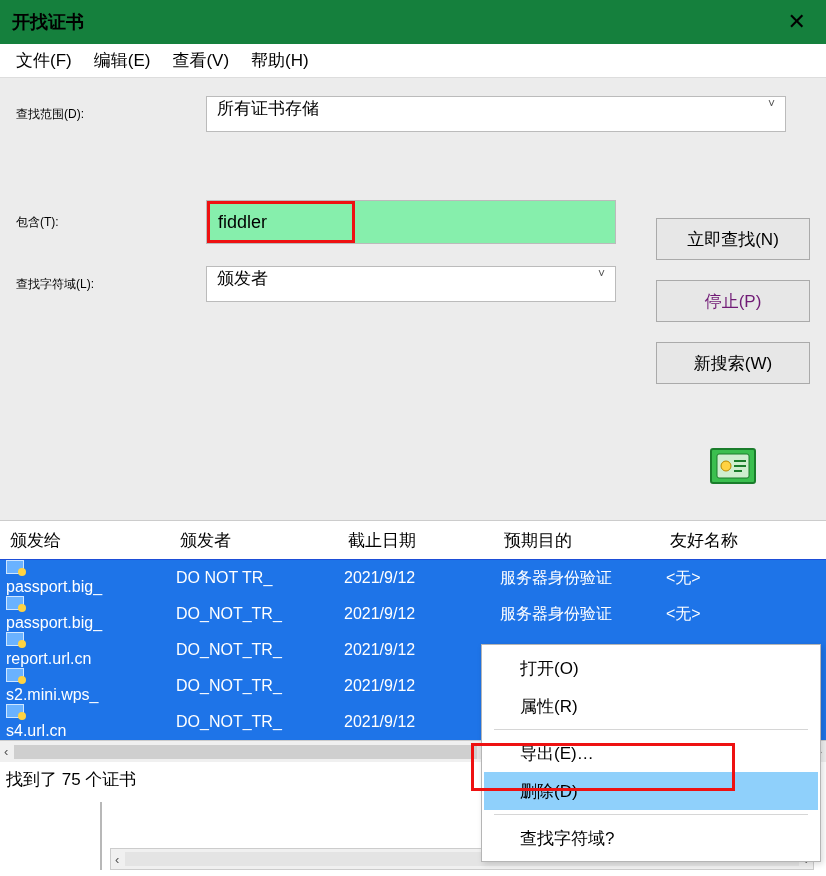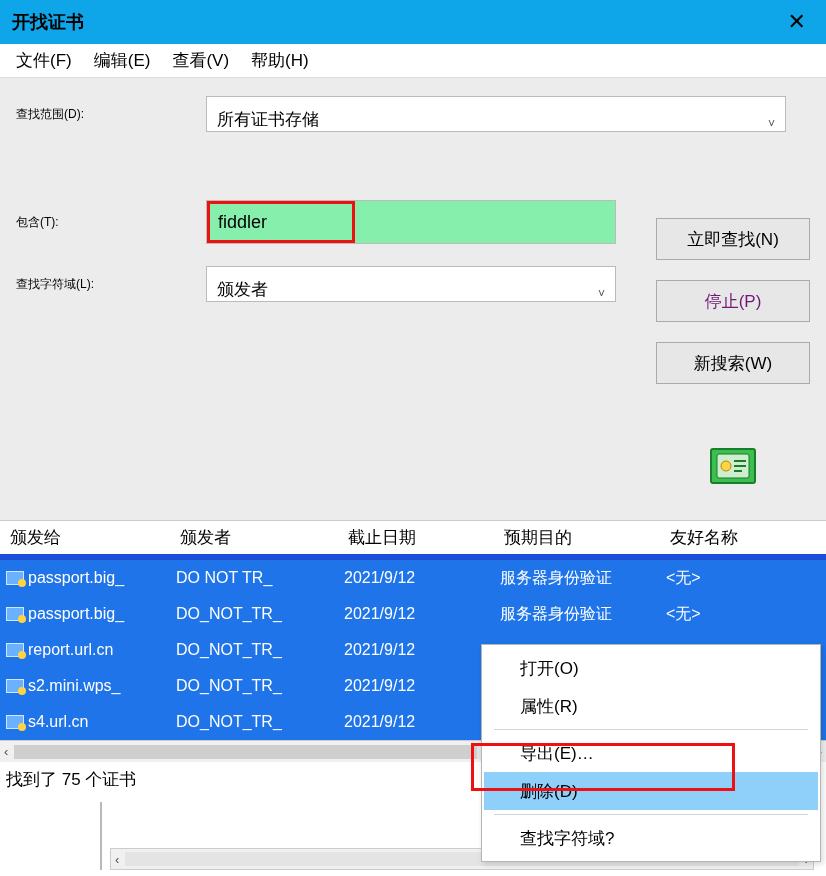--- a/index.html
+++ b/index.html
@@ -1,32 +1,32 @@
 <!DOCTYPE html>
 <html><head>
 <meta charset="utf-8">
 <style>
   * { box-sizing: border-box; font-family: "Microsoft YaHei", "Segoe UI", sans-serif; }
   body { margin: 0; background: #fff; width: 826px; height: 876px; overflow: hidden; position: relative; }
 
-  .titlebar { height: 44px; display: flex; align-items: center; justify-content: space-between; padding: 8px 12px; background: #0ea5e9; }
+  .titlebar { height: 44px; display: flex; align-items: center; justify-content: space-between; padding: 8px 12px; background: #15803d; }
   .titlebar .title { font-size: 18px; font-weight: bold; }
   .titlebar .close { font-size: 22px; padding: 4px 8px; cursor: default; }
 
   .menubar { height: 34px; display: flex; align-items: center; gap: 22px; padding: 0 16px; background: #fff; border-bottom: 1px solid #ddd; font-size: 17px; }
   .menubar span { cursor: default; }
 
   .form-area { background: #ececec; padding: 18px 16px 24px 16px; position: relative; height: 442px; }
   .row { display: flex; align-items: center; margin-bottom: 22px; }
   .row .lbl { width: 190px; font-size: 12px; }
   .row .ctl { flex: 1; display: flex; align-items: center; }
 
   .combo {
     background: #fff; border: 1px solid #bbb; height: 36px; display: flex;
-    align-items: flex-end; justify-content: space-between; padding: 0 10px;
+    align-items: flex-start; justify-content: space-between; padding: 0 10px;
     font-size: 17px; width: 580px;
   }
   .combo .chev { font-size: 12px; color: #555; }
 
   .text-input {
     background: #86efac; border: 1px solid #bbb; height: 44px;
     font-size: 18px; padding: 0 10px; width: 410px;
   }
   .red-box { border: 3px solid #e11; width: 148px; display: inline-flex; align-items: center; padding-left: 8px; }
 
@@ -39,27 +39,27 @@
   .btn-col { position: absolute; right: 16px; top: 140px; display: flex; flex-direction: column; gap: 20px; }
 
   .cert-icon {
     position: absolute; right: 70px; bottom: 36px; width: 46px; height: 36px;
     background: #3bbf4f; border: 2px solid #1a7d2b; border-radius: 3px;
     display: flex; align-items: center; justify-content: center;
   }
   .cert-icon svg { width: 34px; height: 26px; }
 
   .table-wrap { position: relative; }
-  .thead { display: flex; background: #fff; border-top: 1px solid #ccc; border-bottom: 6px solid #1d4ed8; height: 40px; align-items: center; font-size: 17px; }
+  .thead { display: flex; background: #fff; border-top: 1px solid #ccc; border-bottom: 1px solid #1d4ed8; height: 40px; align-items: center; font-size: 17px; }
   .thead .th { padding: 0 10px; }
   .c1 { width: 170px; } .c2 { width: 168px; } .c3 { width: 156px; } .c4 { width: 166px; } .c5 { width: 146px; }
   .tbody { }
   .tr { display: flex; height: 36px; align-items: center; background: #1e74e8; color: #fff; font-size: 16px; }
   .tr .td { padding: 0 6px; white-space: nowrap; overflow: hidden; text-overflow: ellipsis; }
-  .tr .td.c1 { display: flex; align-items: center; gap: 4px; }
+  .tr .td.c1 { display: flex; align-items: flex-start; gap: 4px; flex-direction: column; }
   .rowicon { width: 18px; height: 14px; background: #6ab2ff; border: 1px solid #cfe6ff; flex-shrink: 0; position: relative; }
   .rowicon::after { content:""; position:absolute; right:-3px; bottom:-3px; width:8px; height:8px; background:#ffd342; border-radius:50%; }
 
   .hscroll { height: 22px; background: #f0f0f0; border-top: 1px solid #ccc; display: flex; align-items: center; justify-content: space-between; padding: 0 4px; font-size: 13px; color: #555; }
   .hscroll .track { flex: 1; height: 14px; background: #e4e4e4; margin: 0 6px; position: relative; }
   .hscroll .thumb { position: absolute; left: 0; top: 0; height: 100%; width: 58%; background: #cfcfcf; }
 
   .status { font-size: 17px; padding: 6px 6px 0 6px; }
 
   .vscroll-hint { position:absolute; right:4px; top:520px; width:18px; height:18px; font-size:12px; color:#555; background:#f0f0f0; border:1px solid #ccc; display:flex; align-items:center; justify-content:center; }

